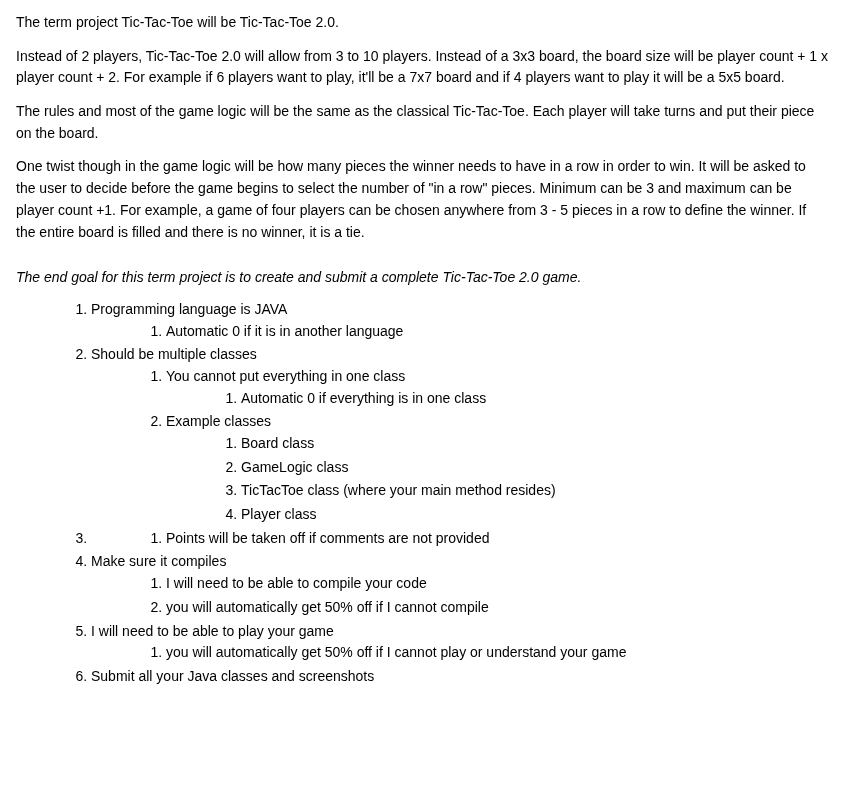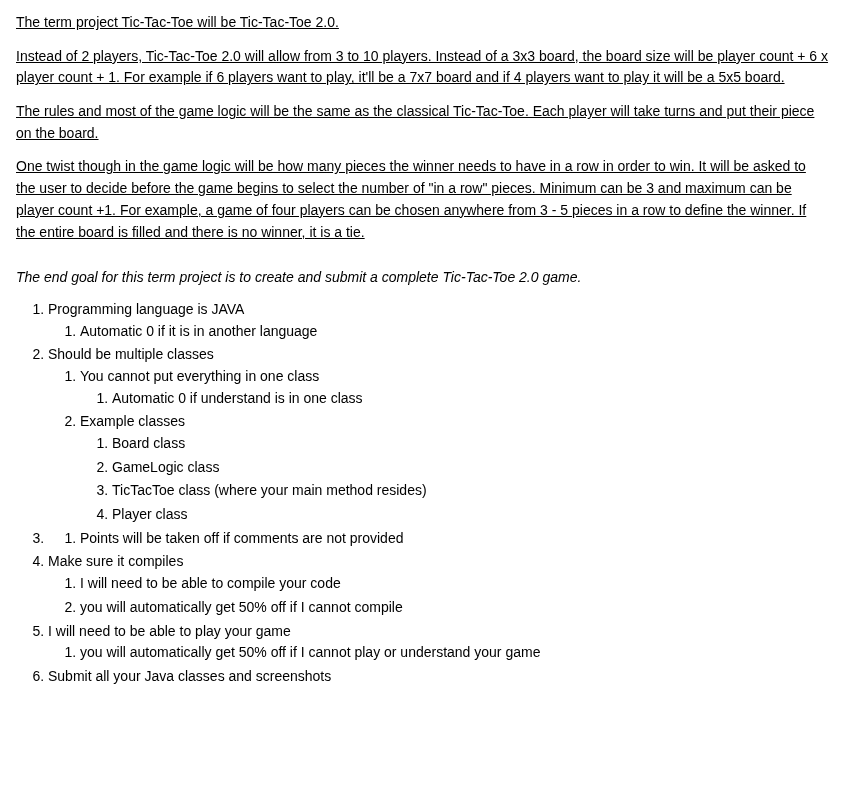--- a/index.html
+++ b/index.html
@@ -19,21 +19,20 @@
       line-height: 1.5;
     }
 
     .content-wrapper {
       max-width: 830px;
     }
 
     .paragraph {
       margin-bottom: 12px;
       line-height: 1.55;
-      text-decoration: underline;
     }
 
     .divider-space {
       height: 12px;
     }
 
     .goal-paragraph {
       margin-bottom: 10px;
       line-height: 1.55;
       font-style: italic;
@@ -48,34 +47,35 @@
       margin-left: 32px;
     }
 
     ol.sub-sub-list {
       margin-left: 32px;
     }
 
     li {
       margin-bottom: 2px;
       line-height: 1.55;
+      margin-left: 43px;
     }
 
     .bold {
       font-weight: normal;
     }
   </style>
 </head>
 <body>
 
 <div class="content-wrapper">
 
   <p class="paragraph">The term project Tic-Tac-Toe will be Tic-Tac-Toe 2.0.</p>
 
-  <p class="paragraph">Instead of 2 players, Tic-Tac-Toe 2.0 will allow from 3 to 10 players. Instead of a 3x3 board, the board size will be player count + 6 x player count + 1. For example if 6 players want to play, it'll be a 7x7 board and if 4 players want to play it will be a 5x5 board.</p>
+  <p class="paragraph">Instead of 2 players, Tic-Tac-Toe 2.0 will allow from 3 to 10 players. Instead of a 3x3 board, the board size will be player count + 1 x player count + 2. For example if 6 players want to play, it'll be a 7x7 board and if 4 players want to play it will be a 5x5 board.</p>
 
   <p class="paragraph">The rules and most of the game logic will be the same as the classical Tic-Tac-Toe. Each player will take turns and put their piece on the board.</p>
 
   <p class="paragraph">One twist though in the game logic will be how many pieces the winner needs to have in a row in order to win. It will be asked to the user to decide before the game begins to select the number of "in a row" pieces. Minimum can be 3 and maximum can be player count +1. For example, a game of four players can be chosen anywhere from 3 - 5 pieces in a row to define the winner. If the entire board is filled and there is no winner, it is a tie.</p>
 
   <div class="divider-space"></div>
 
   <p class="goal-paragraph">The end goal for this term project is to create and submit a complete Tic-Tac-Toe 2.0 game.</p>
 
   <ol class="main-list">
@@ -89,21 +89,21 @@
       </ol>
     </li>
 
     <li>
       <span>Should be multiple classes</span>
       <ol class="sub-list">
         <li>
           <span>You cannot put everything in one class</span>
           <ol class="sub-sub-list">
             <li>
-              <span class="bold">Automatic 0</span><span> if understand is in one class</span>
+              <span class="bold">Automatic 0</span><span> if everything is in one class</span>
             </li>
           </ol>
         </li>
         <li>
           <span>Example classes</span>
           <ol class="sub-sub-list">
             <li>
               <span>Board class</span>
             </li>
             <li>

